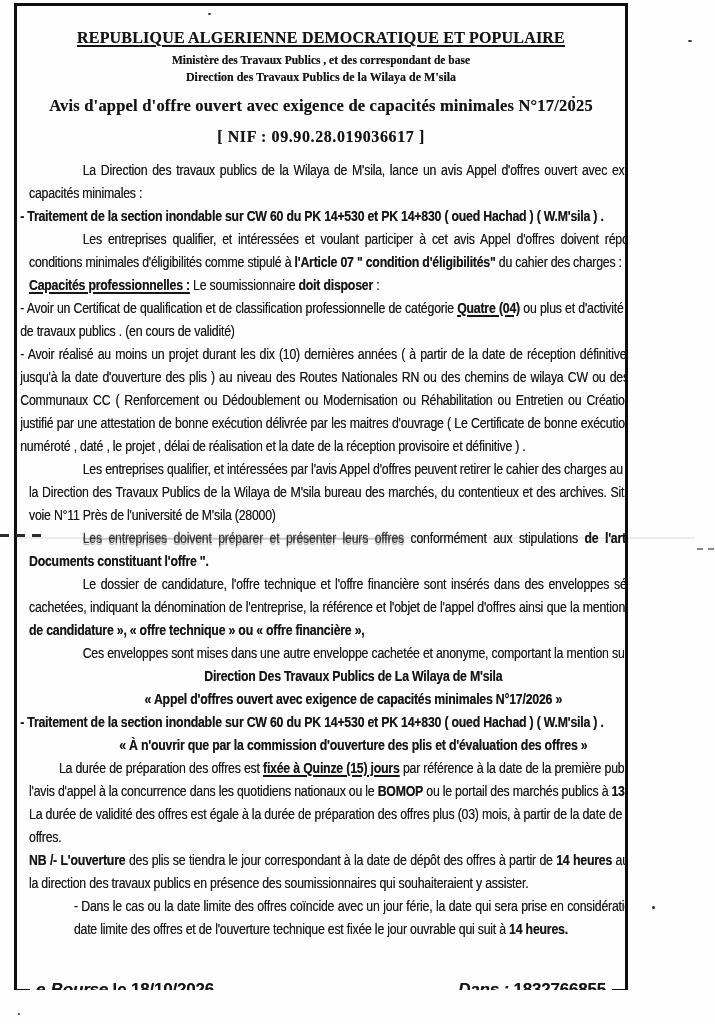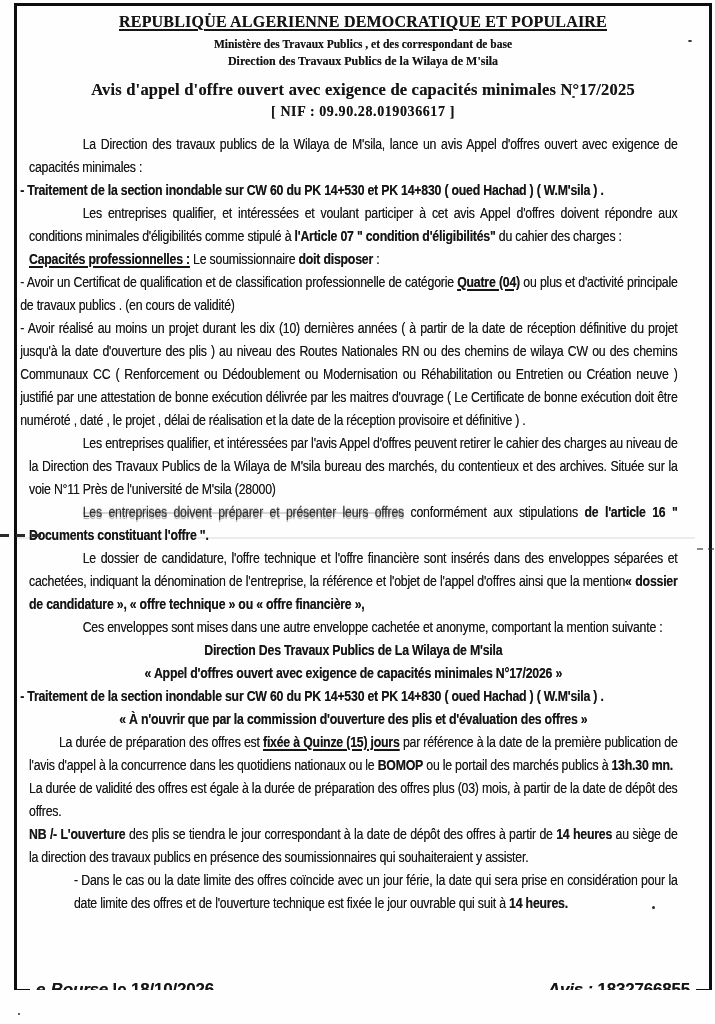--- a/index.html
+++ b/index.html
@@ -3,33 +3,33 @@
 <meta charset="utf-8">
 <style>
   html,body{margin:0;padding:0;}
   body{
     width:715px;height:1024px;overflow:hidden;position:relative;
     background:#ffffff;color:#151515;
     font-family:"Liberation Sans",sans-serif;
   }
   .sheet{position:absolute;inset:0;background:#fefefe;}
   .frame{
-    position:absolute;top:3px;left:14px;width:698px;height:987px;
+    position:absolute;top:3px;left:14px;width:614px;height:987px;
     box-sizing:border-box;border:3px solid #0e0e0e;border-bottom:none;
-    padding:0 12px;overflow:hidden;
+    padding:16px 12px;overflow:hidden;
     text-shadow:0 0 .6px rgba(10,10,10,.55);
   }
   
   .hdr{text-align:center;font-family:"Liberation Serif",serif;font-weight:700;}
   .hdr-republic{font-size:16px;margin-top:7px;letter-spacing:.2px;
     text-decoration:underline;text-underline-offset:2px;text-decoration-thickness:2px;}
   .hdr-ministry{font-size:11.5px;margin-top:7px;}
   .hdr-direction{font-size:12px;margin-top:4px;}
   .hdr-title{font-size:16.5px;margin-top:11px;letter-spacing:.2px;}
-  .hdr-nif{font-size:14px;margin-top:4px;letter-spacing:.6px;}
+  .hdr-nif{font-size:16px;margin-top:12px;letter-spacing:.6px;}
   
   .doc-body{
     margin-top:13px;width:737px;
     transform:scaleX(0.88);transform-origin:0 0;
     font-size:14px;line-height:23px;letter-spacing:-.25px;
   }
   .para{margin:0;text-align:justify;}
   .para.indent{text-indent:61px;}
   .para.indent-sm{text-indent:34px;}
   .para.center{text-align:center;}
@@ -96,21 +96,21 @@
         <p class="para indent-sm"><span class="">La durée de préparation des offres est </span><span class="b u ">fixée à Quinze (15) jours</span><span class=""> par référence à la date de la première publication de l'avis d'appel à la concurrence dans les quotidiens nationaux ou le </span><span class="b ">BOMOP</span><span class=""> ou le portail des marchés publics à </span><span class="b ">13h.30 mn.</span></p>
         <p class="para"><span class="">La durée de validité des offres est égale à la durée de préparation des offres plus (03) mois, à partir de la date de dépôt des offres.</span></p>
         <p class="para"><span class="b ">NB /- L'ouverture</span><span class=""> des plis se tiendra le jour correspondant à la date de dépôt des offres à partir de </span><span class="b ">14 heures</span><span class=""> au siège de la direction des travaux publics en présence des soumissionnaires qui souhaiteraient y assister.</span></p>
         <p class="para hang"><span class="">- Dans le cas ou la date limite des offres coïncide avec un jour férie, la date qui sera prise en considération pour la date limite des offres et de l'ouverture technique est fixée le jour ouvrable qui suit à </span><span class="b ">14 heures.</span></p>
       </div>
 
     <div class="frame-footer">
       <div class="stub"></div>
       <div class="f-left"><span class="b i ">e-Bourse</span><span class="b "> le 18/10/2026</span></div>
       <div class="f-line"></div>
-      <div class="f-right"><span class="b i ">Avis :</span><span class="b "> 1832766855</span></div>
+      <div class="f-right"><span class="b i ">Dans :</span><span class="b "> 1832766855</span></div>
       <div class="stub"></div>
     </div>
 
   </div>
 
   <div class="artifact dash-left"></div>
   <div class="artifact fold-line"></div>
   <div class="artifact dash-right"></div>
   <div class="speck" style="top:13px;left:208px;width:3px;height:2px;"></div>
   <div class="speck" style="top:96px;left:572px;width:3px;height:2px;"></div>

